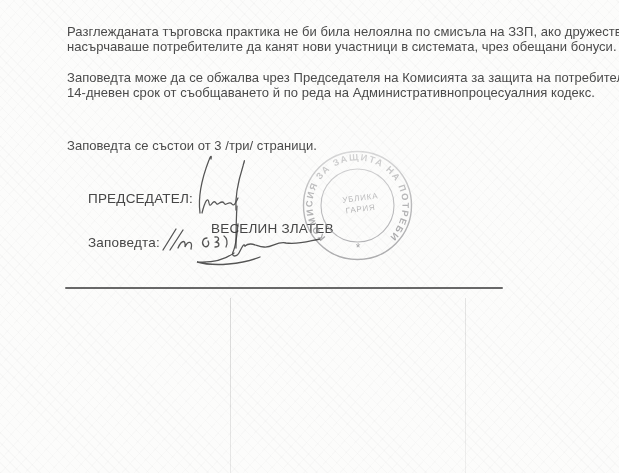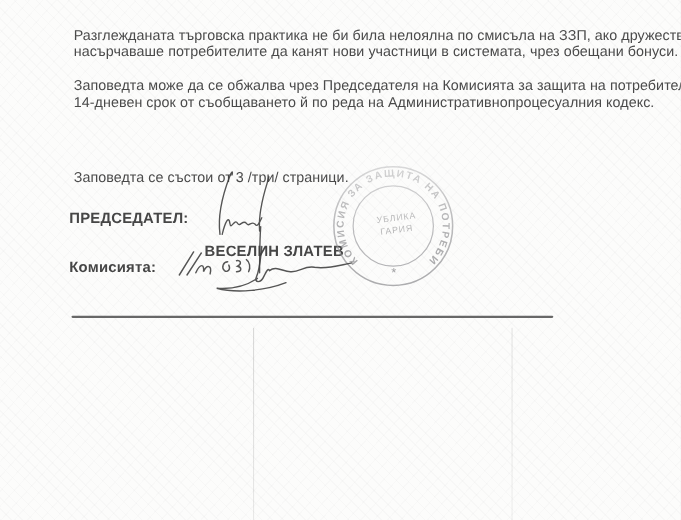--- a/index.html
+++ b/index.html
@@ -16,22 +16,22 @@
   }
   .para{
     position:absolute;left:67px;
     font-size:13px;line-height:15.3px;
     color:#4a4a4a;
     letter-spacing:0.05px;
     white-space:nowrap;
   }
   .label{
     position:absolute;
-    font-size:13.5px;font-weight:bold;color:#464646;
-    letter-spacing:0.2px;white-space:nowrap;
+    font-size:13.5px;font-weight:normal;color:#464646;
+    letter-spacing:0.2px;white-space:nowrap;margin-left:25px;
   }
   .sig-svg{position:absolute;left:0;top:0;pointer-events:none;}
   .rule{
     position:absolute;left:65px;top:287px;width:438px;height:2px;
     background:#4e4e4e;opacity:0.85;border-radius:1px;
   }
   .fold{
     position:absolute;width:1px;top:298px;bottom:0;
     background:linear-gradient(to bottom, rgba(90,90,90,0.22), rgba(90,90,90,0.12));
   }
@@ -61,29 +61,29 @@
     <div>Разглежданата търговска практика не би била нелоялна по смисъла на ЗЗП, ако дружеството не</div>
     <div>насърчаваше потребителите да канят нови участници в системата, чрез обещани бонуси.</div>
   </div>
 
   <div class="para" style="top:70px">
     <div>Заповедта може да се обжалва чрез Председателя на Комисията за защита на потребителите в</div>
     <div>14-дневен срок от съобщаването й по реда на Административнопроцесуалния кодекс.</div>
   </div>
 
 
-  <div class="para" style="top:153px">
+  <div class="para" style="top:138px">
     <div>Заповедта се състои от 3 /три/ страници.</div>
   </div>
 
   <div class="label" style="left:63px;top:191px">ПРЕДСЕДАТЕЛ:</div>
 
   <div class="label" style="left:186px;top:221px">ВЕСЕЛИН ЗЛАТЕВ</div>
 
-  <div class="label" style="left:63px;top:235px">Комисията:</div>
+  <div class="label" style="left:63px;top:235px">Заповедта:</div>
 
 
   <div class="stamp-wrap">
     <svg width="122" height="120" viewBox="297 146 122 120">
       <circle cx="357.5" cy="205.5" r="54" fill="none" stroke="#919194" stroke-width="1.4"></circle>
       <circle cx="357.5" cy="205.5" r="36.5" fill="none" stroke="#96969a" stroke-width="1.1"></circle>
       <defs>
         <path id="ringPath" d="M 325.7 237.3 A 45 45 0 1 1 389.3 237.3" fill="none"></path>
       </defs>
       <text class="stamp-ring-text">

